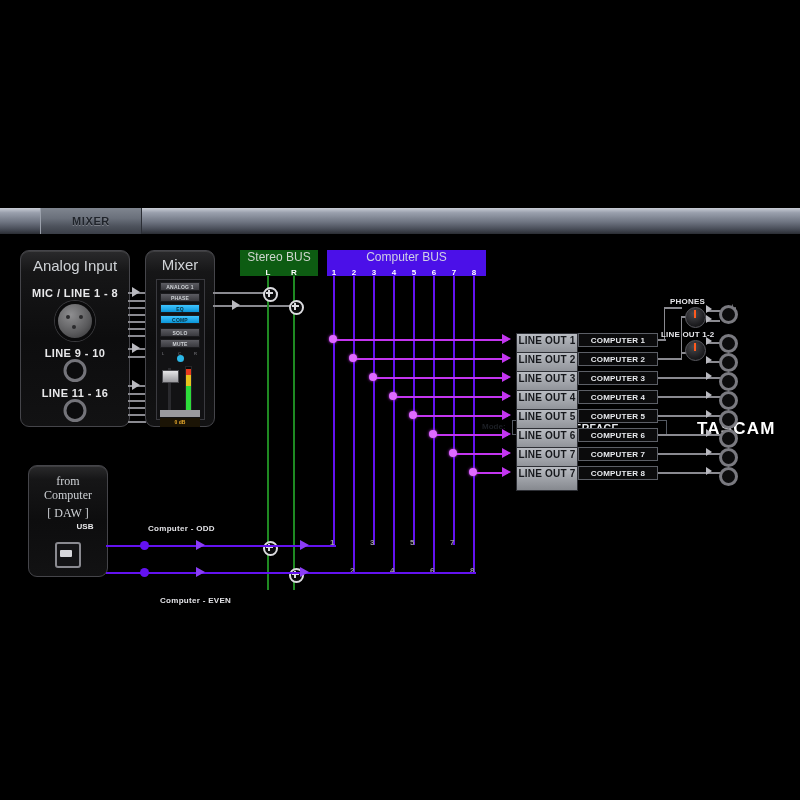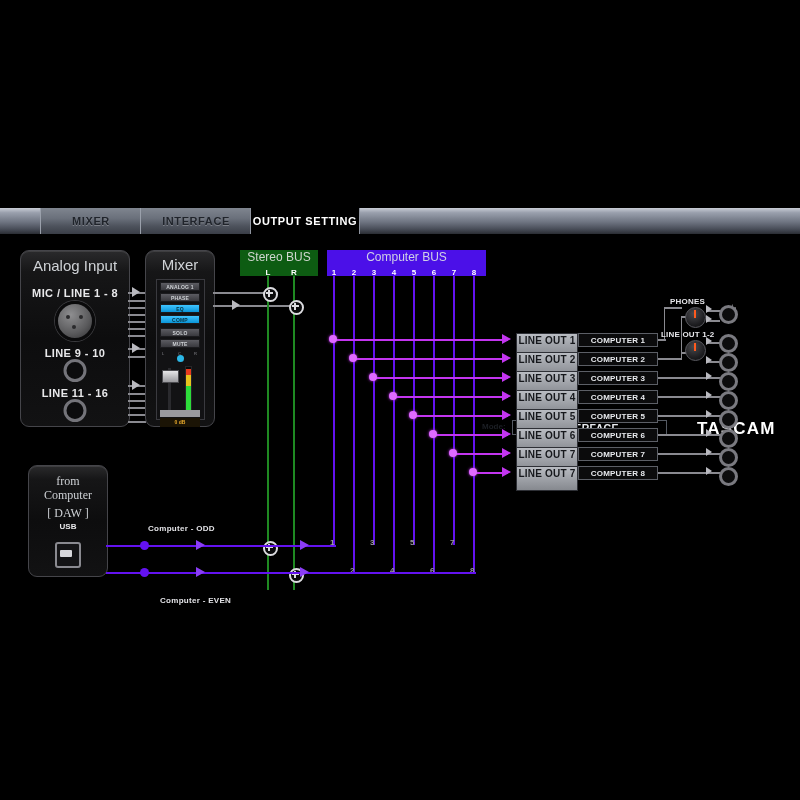--- a/index.html
+++ b/index.html
@@ -125,22 +125,20 @@
   .klabel{position:absolute;color:#e6e6ea;font-size:8px;font-weight:bold;letter-spacing:.2px;}
   .hp-icon{position:absolute;color:#d8d8dc;font-size:17px;line-height:17px;}
 </style>
 </head>
 <body>
 
 <div id="app">
 
   <div class="tabbar">
     <div class="tab inactive" id="tab-mixer">MIXER</div>
-    <div class="tab inactive" id="tab-interface">INTERFACE</div>
-    <div class="tab active" id="tab-output">OUTPUT SETTING</div>
     <div class="mode-label">Mode:</div>
     <div class="mode-box">AUDIO INTERFACE</div>
     <div class="brand">TASCAM</div>
   </div>
   <div class="tabbar-bottom"></div>
 
   <div class="panel" id="analog-input">
     <div class="panel-title" style="top:6px;">Analog Input</div>
     <div class="ai-label" style="top:36px;">MIC / LINE 1 - 8</div>
     <div class="xlr" style="top:50px;">
@@ -251,21 +249,21 @@
     <div class="wlabel" style="left:350px;top:566px;color:#9a9aa0;">2</div>
     <div class="wlabel" style="left:390px;top:566px;color:#9a9aa0;">4</div>
     <div class="wlabel" style="left:430px;top:566px;color:#9a9aa0;">6</div>
     <div class="wlabel" style="left:470px;top:566px;color:#9a9aa0;">8</div>
   </div>
 
   <div class="panel" id="from-computer">
     <div class="fc-line" style="top:8px;">from</div>
     <div class="fc-line" style="top:22px;">Computer</div>
     <div class="fc-line" style="top:40px;">[ DAW ]</div>
-    <div class="usb-label" style="top:56px;">USB</div>
+    <div class="usb-label" style="top:56px;padding-left:17px;">USB</div>
     <div class="usb-icon" style="top:76px;">
         <i></i>
       </div>
   </div>
 
   <div>
     <div class="wlabel" style="left:148px;top:524px;">Computer - ODD</div>
     <div class="hline purple" style="left:106px;top:545px;width:230px;"></div>
     <div class="dot-pur" style="left:140px;top:541px;"></div>
     <div class="arrow pur-a" style="left:196px;top:540px;"></div>

